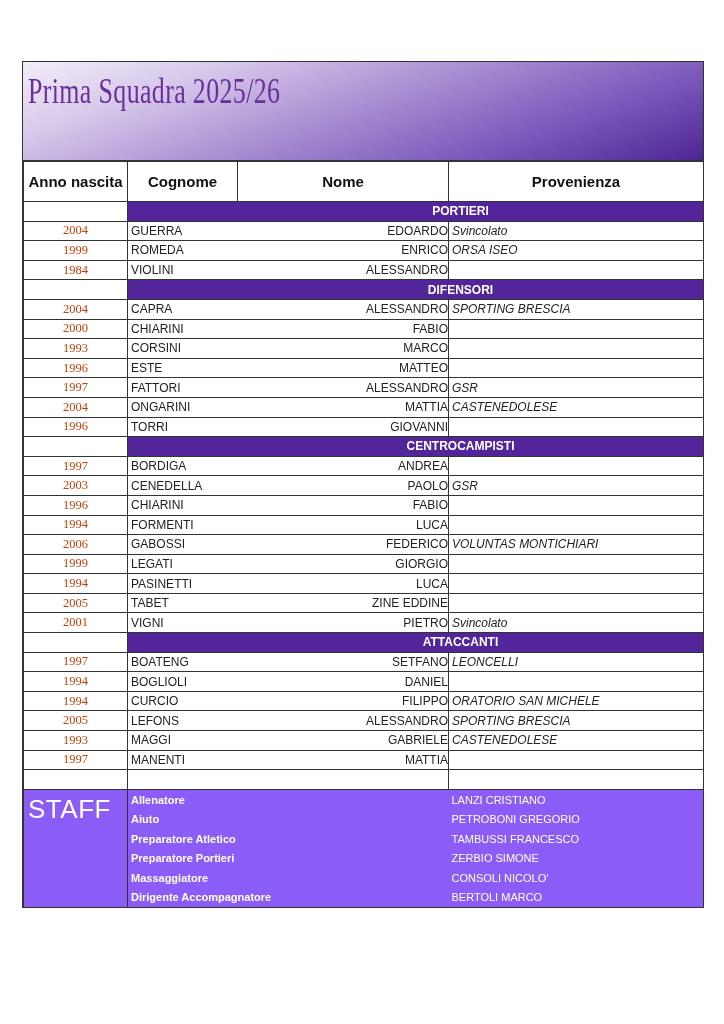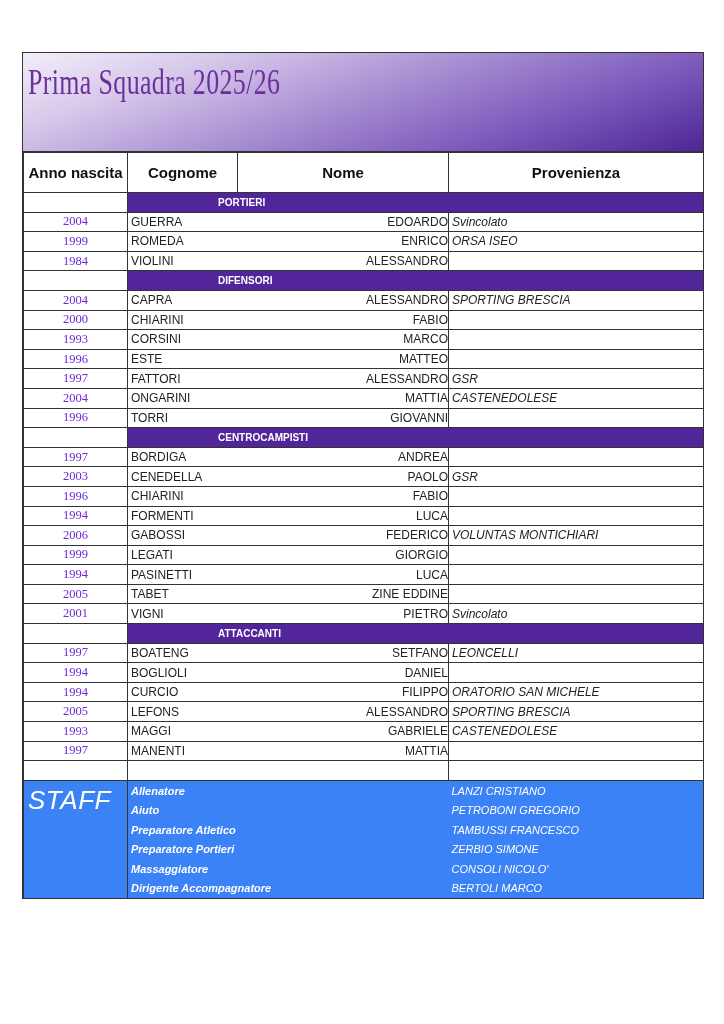--- a/index.html
+++ b/index.html
@@ -1,30 +1,30 @@
 <!DOCTYPE html>
 <html><head>
 <meta charset="utf-8">
 <style>
   html, body { margin:0; padding:0; background:#ffffff; }
   body { width:724px; height:1024px; position:relative; font-family:"Liberation Sans", sans-serif; }
-  .sheet { position:absolute; left:22px; top:52px; width:680px; border:1px solid #333; border-bottom:none; }
+  .sheet { position:absolute; left:22px; top:61px; width:680px; border:1px solid #333; border-bottom:none; }
   .title-band { height:98px; position:relative; border-bottom:1px solid #333;
     background: linear-gradient(160deg, #f3eef9 0%, #d6c8ea 22%, #a58bd0 50%, #7a58bb 75%, #4e2596 100%); }
   .title { position:absolute; left:5px; top:8px; font-family:"Liberation Serif", serif; font-size:36px;
     color:#6b2f9c; transform:scaleX(0.72); transform-origin:left top; letter-spacing:0.5px; white-space:nowrap; }
   table { border-collapse:collapse; width:680px; table-layout:fixed; }
   td, th { padding:0; height:18.6px; font-size:12px; color:#222; border:1px solid #333; overflow:hidden; white-space:nowrap; }
   th { height:39px; font-weight:bold; font-size:15px; color:#111; text-align:center; }
-  td.anno { text-align:center; font-family:"Liberation Serif", serif; font-size:12.5px; color:#6d28d9; }
+  td.anno { text-align:center; font-family:"Liberation Serif", serif; font-size:12.5px; color:#c2410c; }
   td.cog { padding-left:3px; border-right:none;margin-left:16px; }
   td.nome { padding-left:30px; border-left:none;text-align:right; }
   td.prov { padding-left:3px; font-style:italic;margin-top:8px; }
-  tr.section td.band { background:#52269a; color:#fff; font-weight:bold; text-align:left; font-size:10px; padding-left:90px; }
-  .staff { background:#3b82f6; color:#fff;font-style:italic; }
+  tr.section td.band { background:#52269a; color:#fff; font-weight:bold; text-align:center; font-size:12px; padding-left:90px; }
+  .staff { background:#8b5cf6; color:#fff; }
   .staff td { border:1px solid #333; border-top:none; border-bottom:none; height:19.5px; color:#fff; font-size:11px; }
   .staff td.lbl { font-weight:bold; padding-left:3px; border-left:1px solid #333; border-right:none; }
   .staff td.nm { padding-left:3px; border-left:none; border-right:1px solid #333; }
   .staff td.stafftitle { font-size:26px; vertical-align:top; padding-left:4px; padding-top:4px; border-left:1px solid #333; border-right:1px solid #333; letter-spacing:0.5px; }
   .staff-wrap { border-bottom:1px solid #333; }
 </style>
 </head>
 <body>
 
 <div class="sheet">

